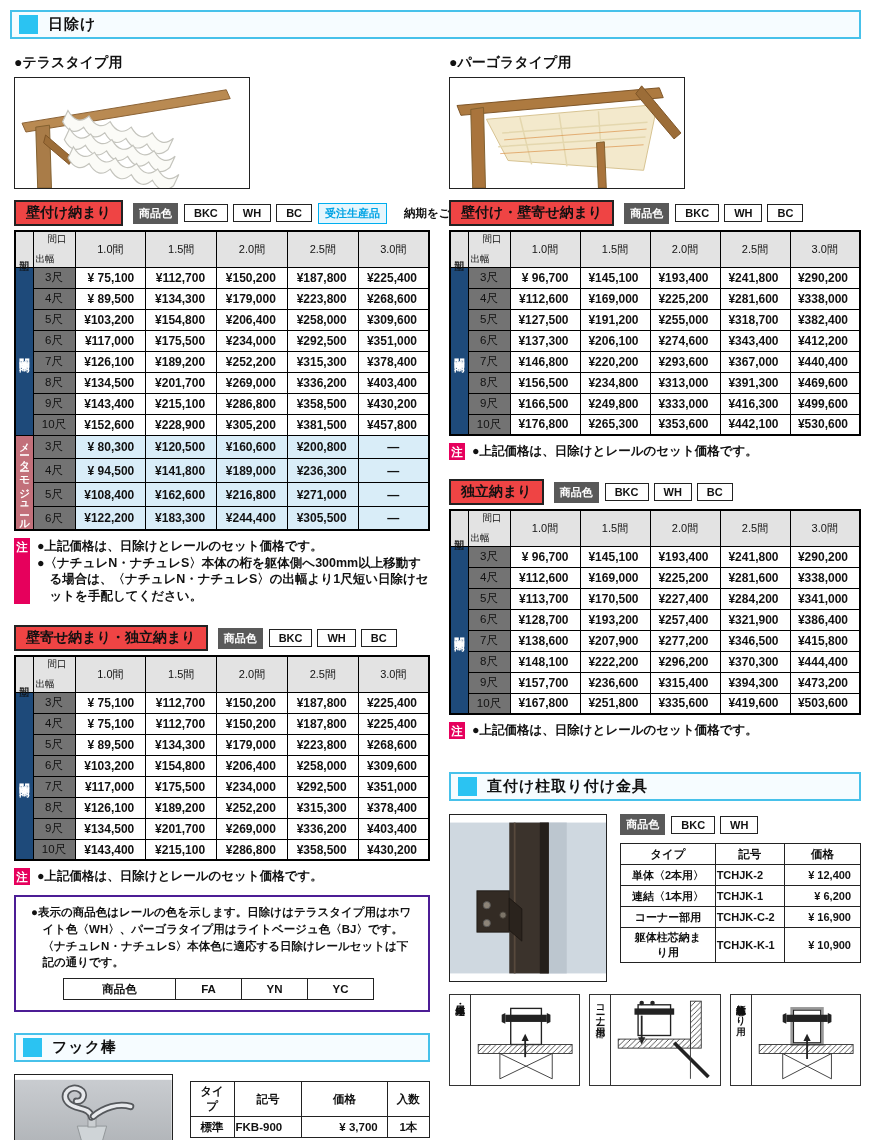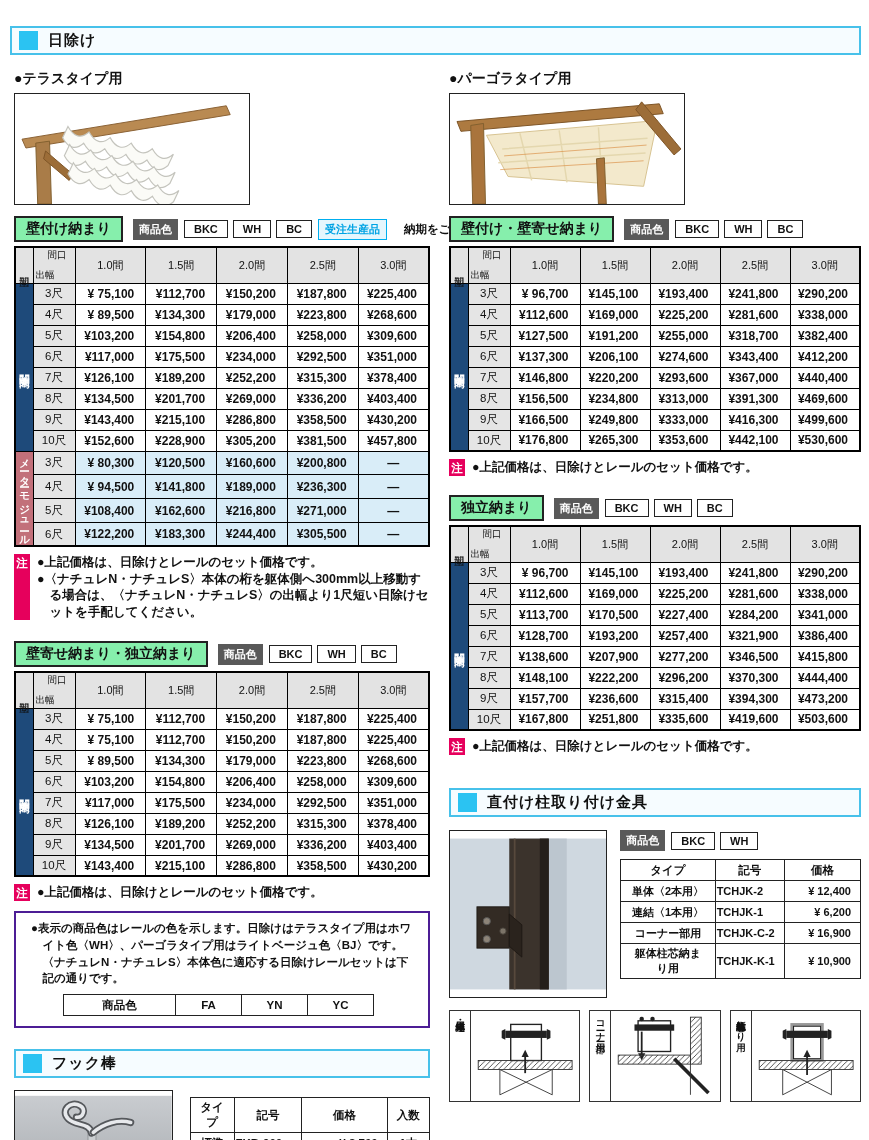--- a/index.html
+++ b/index.html
@@ -13,34 +13,34 @@
 
   
   .band {
     display:flex; align-items:center; gap:10px;
     border:2px solid #47c1ea; background:#f6fcff;
     height:29px; padding-left:7px;
   }
   .band .sq { width:19px; height:19px; background:#2bc3f2; }
   .band .band-title { font-size:15px; font-weight:bold; letter-spacing:1px; }
 
-  .top-band { margin:26px 8px 0 10px; }
+  .top-band { margin:10px 8px 0 10px; }
 
   .columns { display:flex; gap:19px; margin:13px 8px 0 14px; }
   .col-left  { width:416px; }
   .col-right { width:412px; }
 
   .type-heading { font-size:14px; font-weight:bold; margin:2px 0 5px 0; }
 
   .photo-frame { border:1px solid #222; background:#fff; display:block; }
 
   
   .sec-row { display:flex; align-items:center; gap:6px; margin-top:11px; }
   .sec-label {
-    border:2px solid #222; background:#86efac;
+    border:2px solid #222; background:#ef4444;
     font-size:14px; font-weight:bold; padding:2px 10px; white-space:nowrap;
   }
   .color-label {
     background:#595959; color:#fff; font-size:11px; font-weight:bold;
     padding:3px 6px; margin-left:4px; white-space:nowrap;
   }
   .color-list { display:flex; gap:5px; }
   .color-box {
     border:1.5px solid #222; background:#fff; font-size:11px; font-weight:bold;
     padding:2px 9px; white-space:nowrap;
@@ -64,21 +64,21 @@
   th.gate { width:18px; padding:0; }
   th.gate .vtext { font-size:10px; }
   th.diag {
     width:42px; position:relative; padding:0;
     background-image:linear-gradient(to top right,
       transparent calc(50% - 0.8px), #333 calc(50% - 0.8px),
       #333 calc(50% + 0.8px), transparent calc(50% + 0.8px));
   }
   th.diag .diag-top    { position:absolute; top:1px;  right:8px; font-size:9.5px; }
   th.diag .diag-bottom { position:absolute; bottom:1px; left:2px; font-size:9.5px; }
-  td.size { width:40px; text-align:center; font-size:11.5px; height:21px; background:#e5e5e5; }
+  td.size { width:40px; text-align:center; font-size:11.5px; height:21px; background:#737373; }
   td.pricecell {
     text-align:right; padding-right:11px; font-size:12px; font-weight:bold;
     background:#fff; height:21px;
   }
   td.pricecell.hl { background:#d9edf8; }
   td.pricecell.dash { text-align:center; padding-right:0; font-weight:bold; }
   th.bandcol { background:#1e4a7a; color:#fff; padding:0; }
   th.bandcol.rose { background:#c2707a; }
   th.bandcol .vtext { font-size:10.5px; font-weight:bold; letter-spacing:2px; }
   .vtext { writing-mode:vertical-rl; display:inline-block; line-height:1.1; margin:0 auto; }

